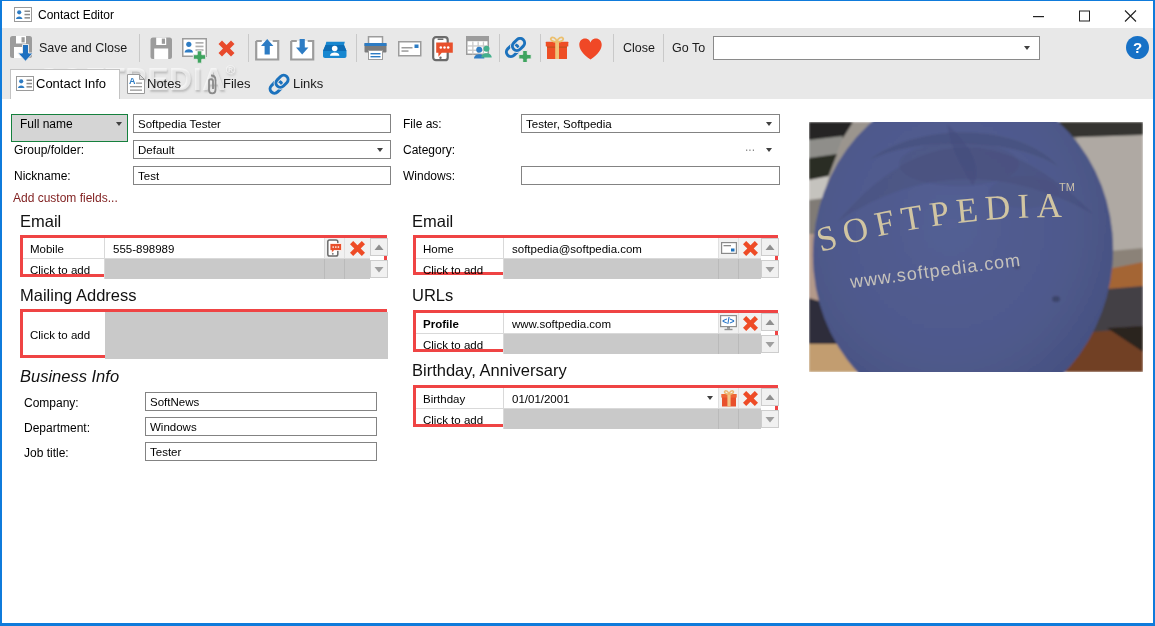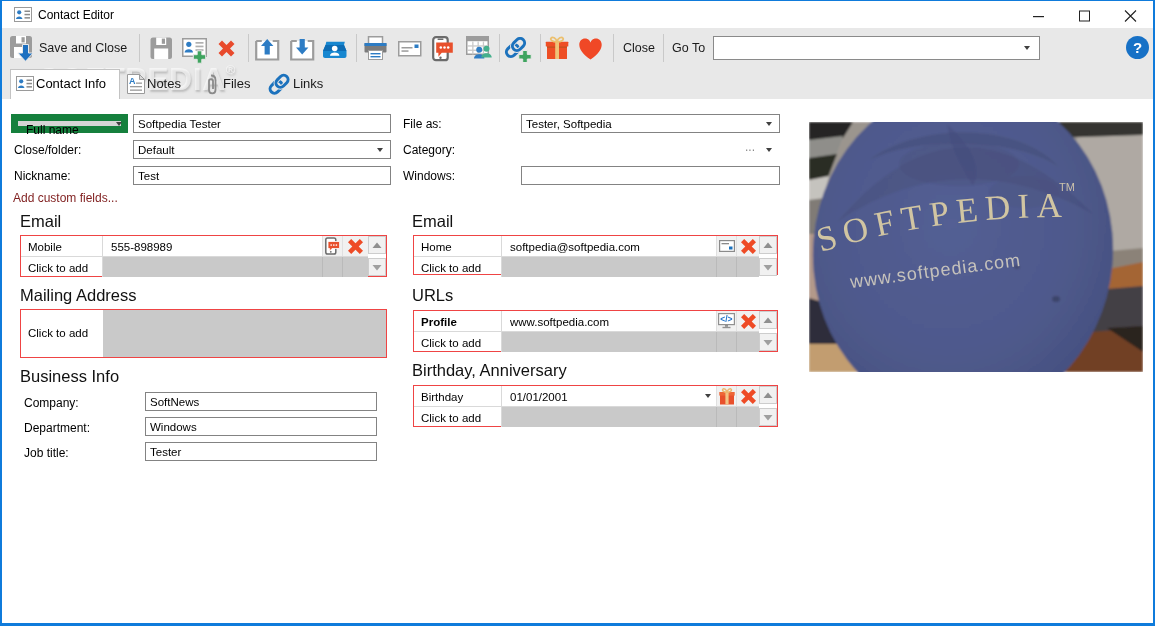--- a/index.html
+++ b/index.html
@@ -23,21 +23,21 @@
 .tab-active { position:absolute; left:8px; top:1px; width:110px; height:31px; background:#fff; border:1px solid #c3c3c3; border-bottom:none; }
 .tabtxt { position:absolute; top:8px; font-size:13px; color:#1a1a1a; }
 .watermark { position:absolute; left:38px; top:61px; font-size:32px; font-weight:600; letter-spacing:0.5px; color:rgba(255,255,255,0.6); text-shadow:1px 1.5px 2px rgba(150,150,150,0.5); }
 .content { position:absolute; left:2px; top:99px; width:1151px; height:524px; background:#fff; }
 .lbl { position:absolute; font-size:12px; color:#000; }
 .inp { position:absolute; height:19px; border:1px solid #838383; background:#fff; font-size:11.5px; color:#000; padding:3px 0 0 4px; }
 .dd  { position:absolute; height:19px; border:1px solid #838383; background:#fff; font-size:11.5px; color:#000; padding:3px 0 0 4px; }
 .ddarrow { position:absolute; width:0; height:0; border-left:3.5px solid transparent; border-right:3.5px solid transparent; border-top:4.5px solid #404040; }
 .sechead { position:absolute; font-size:16.5px; color:#111; }
 .link { position:absolute; font-size:12px; color:#7f1d1d; }
-.grid { position:absolute; border:1px solid #ef4444; background:#fff; }
+.grid { position:absolute; border:3px solid #ef4444; background:#fff; }
 .gr { position:absolute; }
 .gtxt { position:absolute; font-size:11.5px; color:#000; white-space:nowrap; }
 .vline { position:absolute; width:1px; background:#d9d9d9; }
 .hline { position:absolute; height:1px; background:#d9d9d9; }
 .gray { background:#c9c9c9; }
 .scr { position:absolute; width:18px; height:18px; background:#f1f1f1; border:1px solid #cdcdcd; }
 .gicon { position:absolute; }
 </style>
 </head>
 <body>
@@ -224,30 +224,30 @@
       <rect x="2" y="6.8" width="13.5" height="8.8" rx="4.4" fill="none" stroke="#1c72bd" stroke-width="3"></rect>
       <rect x="10.3" y="6.8" width="13.5" height="8.8" rx="4.4" fill="none" stroke="#e8e8e8" stroke-width="4.8"></rect>
       <rect x="10.3" y="6.8" width="13.5" height="8.8" rx="4.4" fill="none" stroke="#1c72bd" stroke-width="3"></rect>
     </g>
   </svg>
   <div class="tabtxt" style="left:291px;">Links</div>
 </div>
 
 <div class="content">
 
-  <div class="abs" style="left:9px; top:15px; width:117px; height:19px; background:#d5d5d5; border:7px solid #15803d;">
+  <div class="abs" style="left:9px; top:15px; width:117px; height:28px; background:#d5d5d5; border:1px solid #15803d;">
     <span style="position:absolute; left:8px; top:2px; font-size:12px;">Full name</span>
   </div>
   <div class="ddarrow" style="left:114px; top:23px;"></div>
   <div class="inp" style="left:131px; top:15px; width:258px;">Softpedia Tester</div>
   <div class="lbl" style="left:401px; top:18px;">File as:</div>
   <div class="dd" style="left:519px; top:15px; width:259px;">Tester, Softpedia</div>
   <div class="ddarrow" style="left:764px; top:23px;"></div>
 
-  <div class="lbl" style="left:12px; top:44px;">Close/folder:</div>
+  <div class="lbl" style="left:12px; top:44px;">Group/folder:</div>
   <div class="dd" style="left:131px; top:41px; width:258px;">Default</div>
   <div class="ddarrow" style="left:375px; top:49px;"></div>
   <div class="lbl" style="left:401px; top:44px;">Category:</div>
   <span class="abs" style="left:743px; top:41px; font-size:12px; color:#888;">...</span>
   <div class="ddarrow" style="left:764px; top:49px;"></div>
 
   <div class="lbl" style="left:12px; top:70px;">Nickname:</div>
   <div class="inp" style="left:131px; top:67px; width:258px;">Test</div>
   <div class="lbl" style="left:401px; top:70px;">Windows:</div>
   <div class="inp" style="left:519px; top:67px; width:259px;"></div>
@@ -346,21 +346,21 @@
       <path d="M1 4.2 L4.2 1 L8.5 5.3 L12.8 1 L16 4.2 L11.7 8.5 L16 12.8 L12.8 16 L8.5 11.7 L4.2 16 L1 12.8 L5.3 8.5 Z" fill="#ee4b26"></path>
     </svg>
     <div class="scr" style="left:345px; top:0px;"><svg width="16" height="16">
           <path d="M8 5.5 l4.5 5.5 h-9 z" fill="#8f8f8f"></path>
         </svg></div>
     <div class="scr" style="left:345px; top:22px;"><svg width="16" height="16">
           <path d="M8 11.5 l4.5 -5.5 h-9 z" fill="#9f9f9f"></path>
         </svg></div>
   </div>
 
-  <div class="sechead" style="left:18px; top:268px;">Business Info</div>
+  <div class="sechead" style="left:18px; top:268px;font-style:italic;">Business Info</div>
   <div class="lbl" style="left:22px; top:297px;">Company:</div>
   <div class="inp" style="left:143px; top:293px; width:232px; font-size:11.5px;">SoftNews</div>
   <div class="lbl" style="left:22px; top:322px;">Department:</div>
   <div class="inp" style="left:143px; top:318px; width:232px; font-size:11.5px;">Windows</div>
   <div class="lbl" style="left:22px; top:347px;">Job title:</div>
   <div class="inp" style="left:143px; top:343px; width:232px; font-size:11.5px;">Tester</div>
 
   <div class="sechead" style="left:410px; top:262px;">Birthday, Anniversary</div>
   <div class="grid" style="left:411px; top:286px; width:365px; height:42px;">
     <div class="gr" style="left:302px; top:0; width:43px; height:20px; background:#f1f1f1;"></div>

